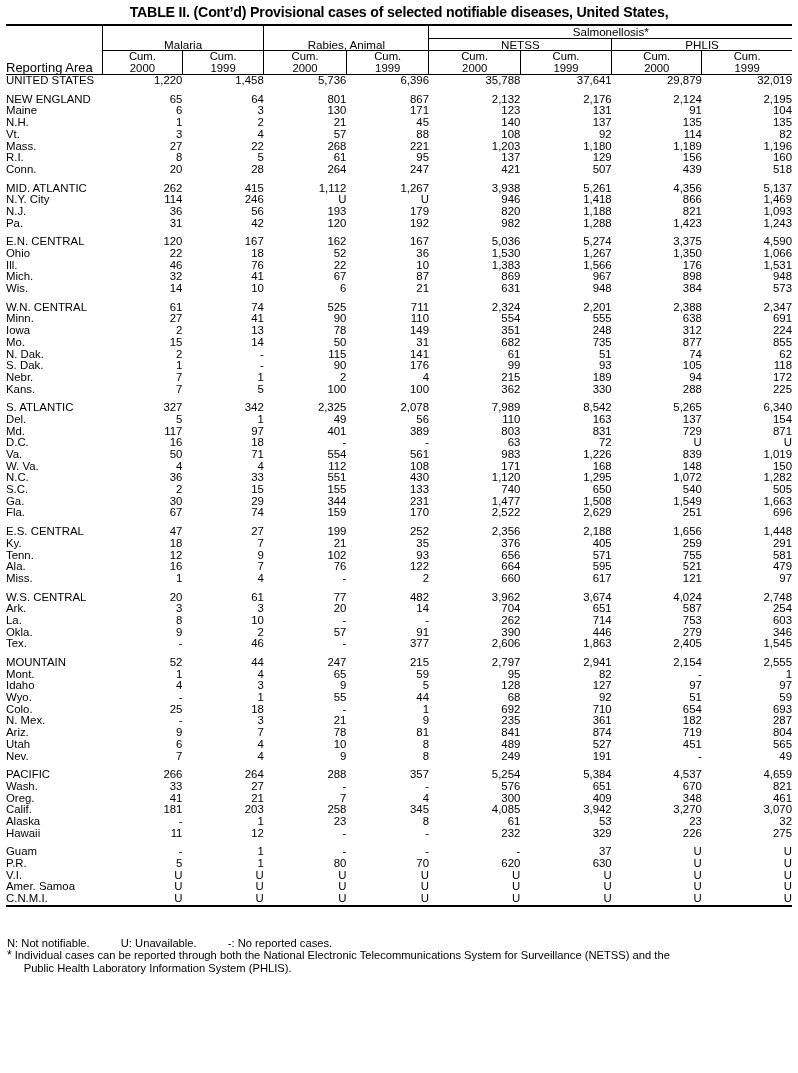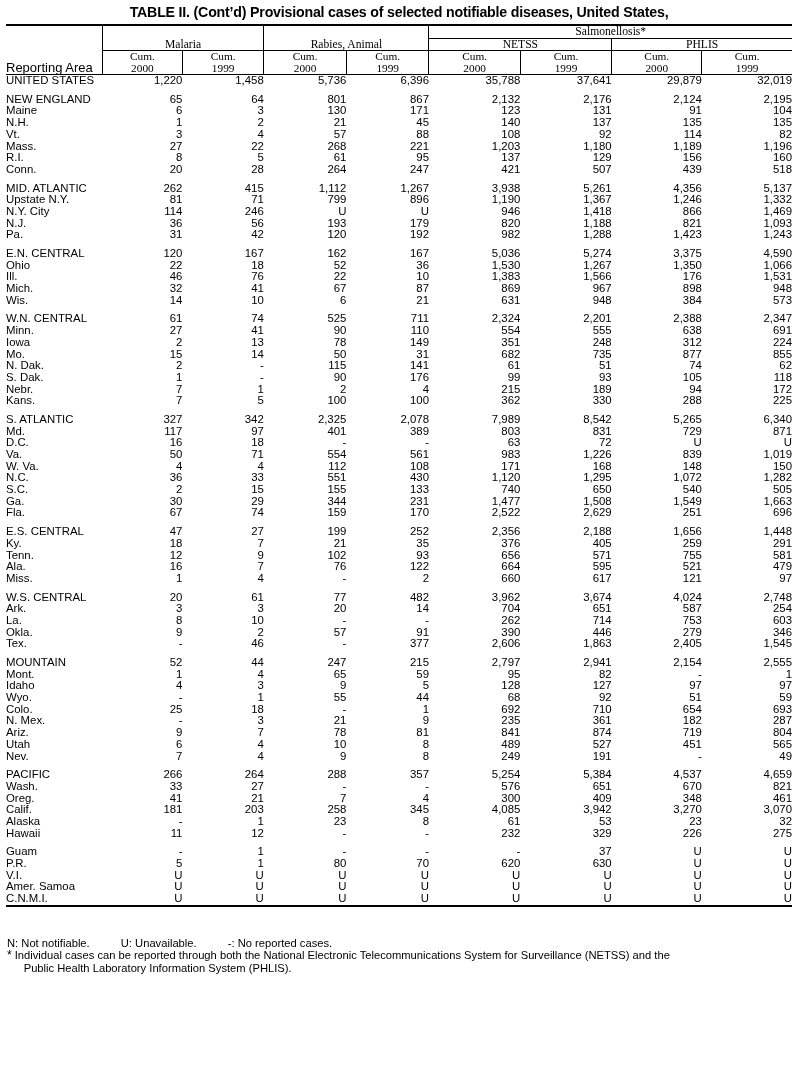--- a/index.html
+++ b/index.html
@@ -46,21 +46,21 @@
     margin: 0;
     font-weight: normal;
     vertical-align: bottom;
   }
 
   
   .rule-top td     { border-top: 2.2px solid #000; height: 0; font-size: 0; line-height: 0; }
   .rule-thin td    { border-top: 1px solid #000;  height: 0; font-size: 0; line-height: 0; }
   .rule-bottom td  { border-top: 2.2px solid #000; height: 0; font-size: 0; line-height: 0; }
 
-  .vl { border-left: 1.6px solid #000; font-family: Liberation Serif, serif; }
+  .vl { border-left: 1.6px solid #000; }
 
   
   .hgroup {
     text-align: center;
     font-size: 11.6px;
     font-weight: bold;
     padding-bottom: 1px;
   }
   .hgroup-under { border-bottom: 1.4px solid #000; }
   .hcum {
@@ -302,31 +302,20 @@
           <td class="num vl-none">262</td>
           <td class="num">415</td>
           <td class="num vl-none">1,112</td>
           <td class="num">1,267</td>
           <td class="num vl-none">3,938</td>
           <td class="num">5,261</td>
           <td class="num vl-none">4,356</td>
           <td class="num">5,137</td>
         </tr>
         <tr class="data">
-          <td class="area">Upstate N.Y.</td>
-          <td class="num vl-none">81</td>
-          <td class="num">71</td>
-          <td class="num vl-none">799</td>
-          <td class="num">896</td>
-          <td class="num vl-none">1,190</td>
-          <td class="num">1,367</td>
-          <td class="num vl-none">1,246</td>
-          <td class="num">1,332</td>
-        </tr>
-        <tr class="data">
           <td class="area">N.Y. City</td>
           <td class="num vl-none">114</td>
           <td class="num">246</td>
           <td class="num vl-none">U</td>
           <td class="num">U</td>
           <td class="num vl-none">946</td>
           <td class="num">1,418</td>
           <td class="num vl-none">866</td>
           <td class="num">1,469</td>
         </tr>
@@ -507,20 +496,31 @@
         <tr class="data">
           <td class="area">S. ATLANTIC</td>
           <td class="num vl-none">327</td>
           <td class="num">342</td>
           <td class="num vl-none">2,325</td>
           <td class="num">2,078</td>
           <td class="num vl-none">7,989</td>
           <td class="num">8,542</td>
           <td class="num vl-none">5,265</td>
           <td class="num">6,340</td>
+        </tr>
+        <tr class="data">
+          <td class="area">Del.</td>
+          <td class="num vl-none">5</td>
+          <td class="num">1</td>
+          <td class="num vl-none">49</td>
+          <td class="num">56</td>
+          <td class="num vl-none">110</td>
+          <td class="num">163</td>
+          <td class="num vl-none">137</td>
+          <td class="num">154</td>
         </tr>
         <tr class="data">
           <td class="area">Md.</td>
           <td class="num vl-none">117</td>
           <td class="num">97</td>
           <td class="num vl-none">401</td>
           <td class="num">389</td>
           <td class="num vl-none">803</td>
           <td class="num">831</td>
           <td class="num vl-none">729</td>

